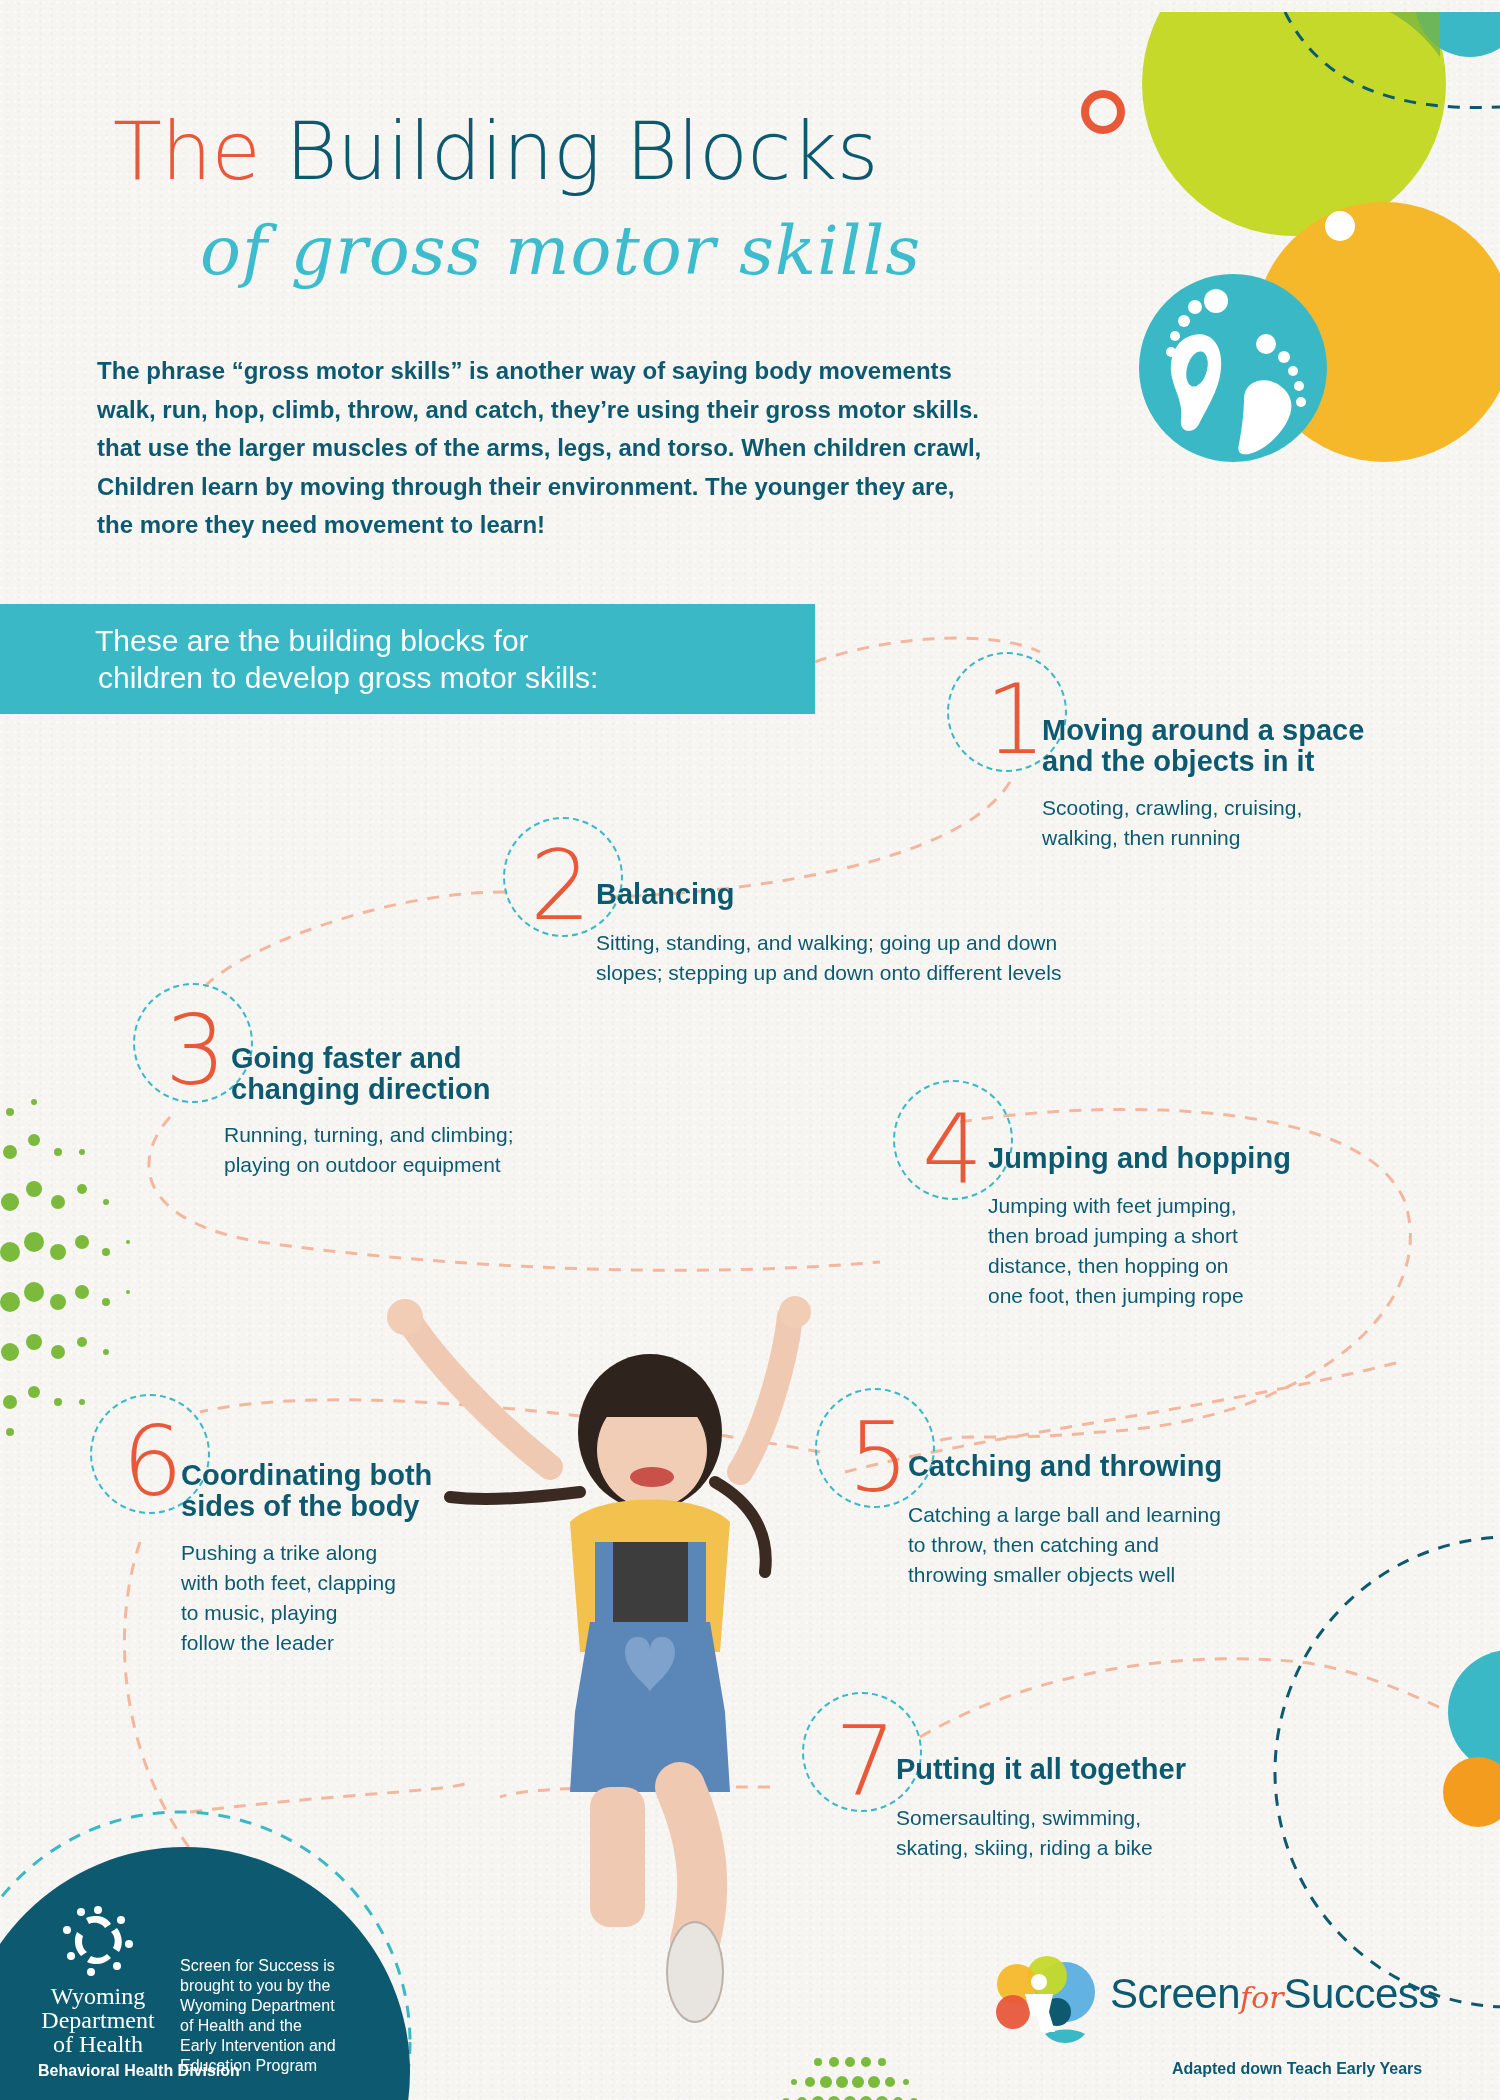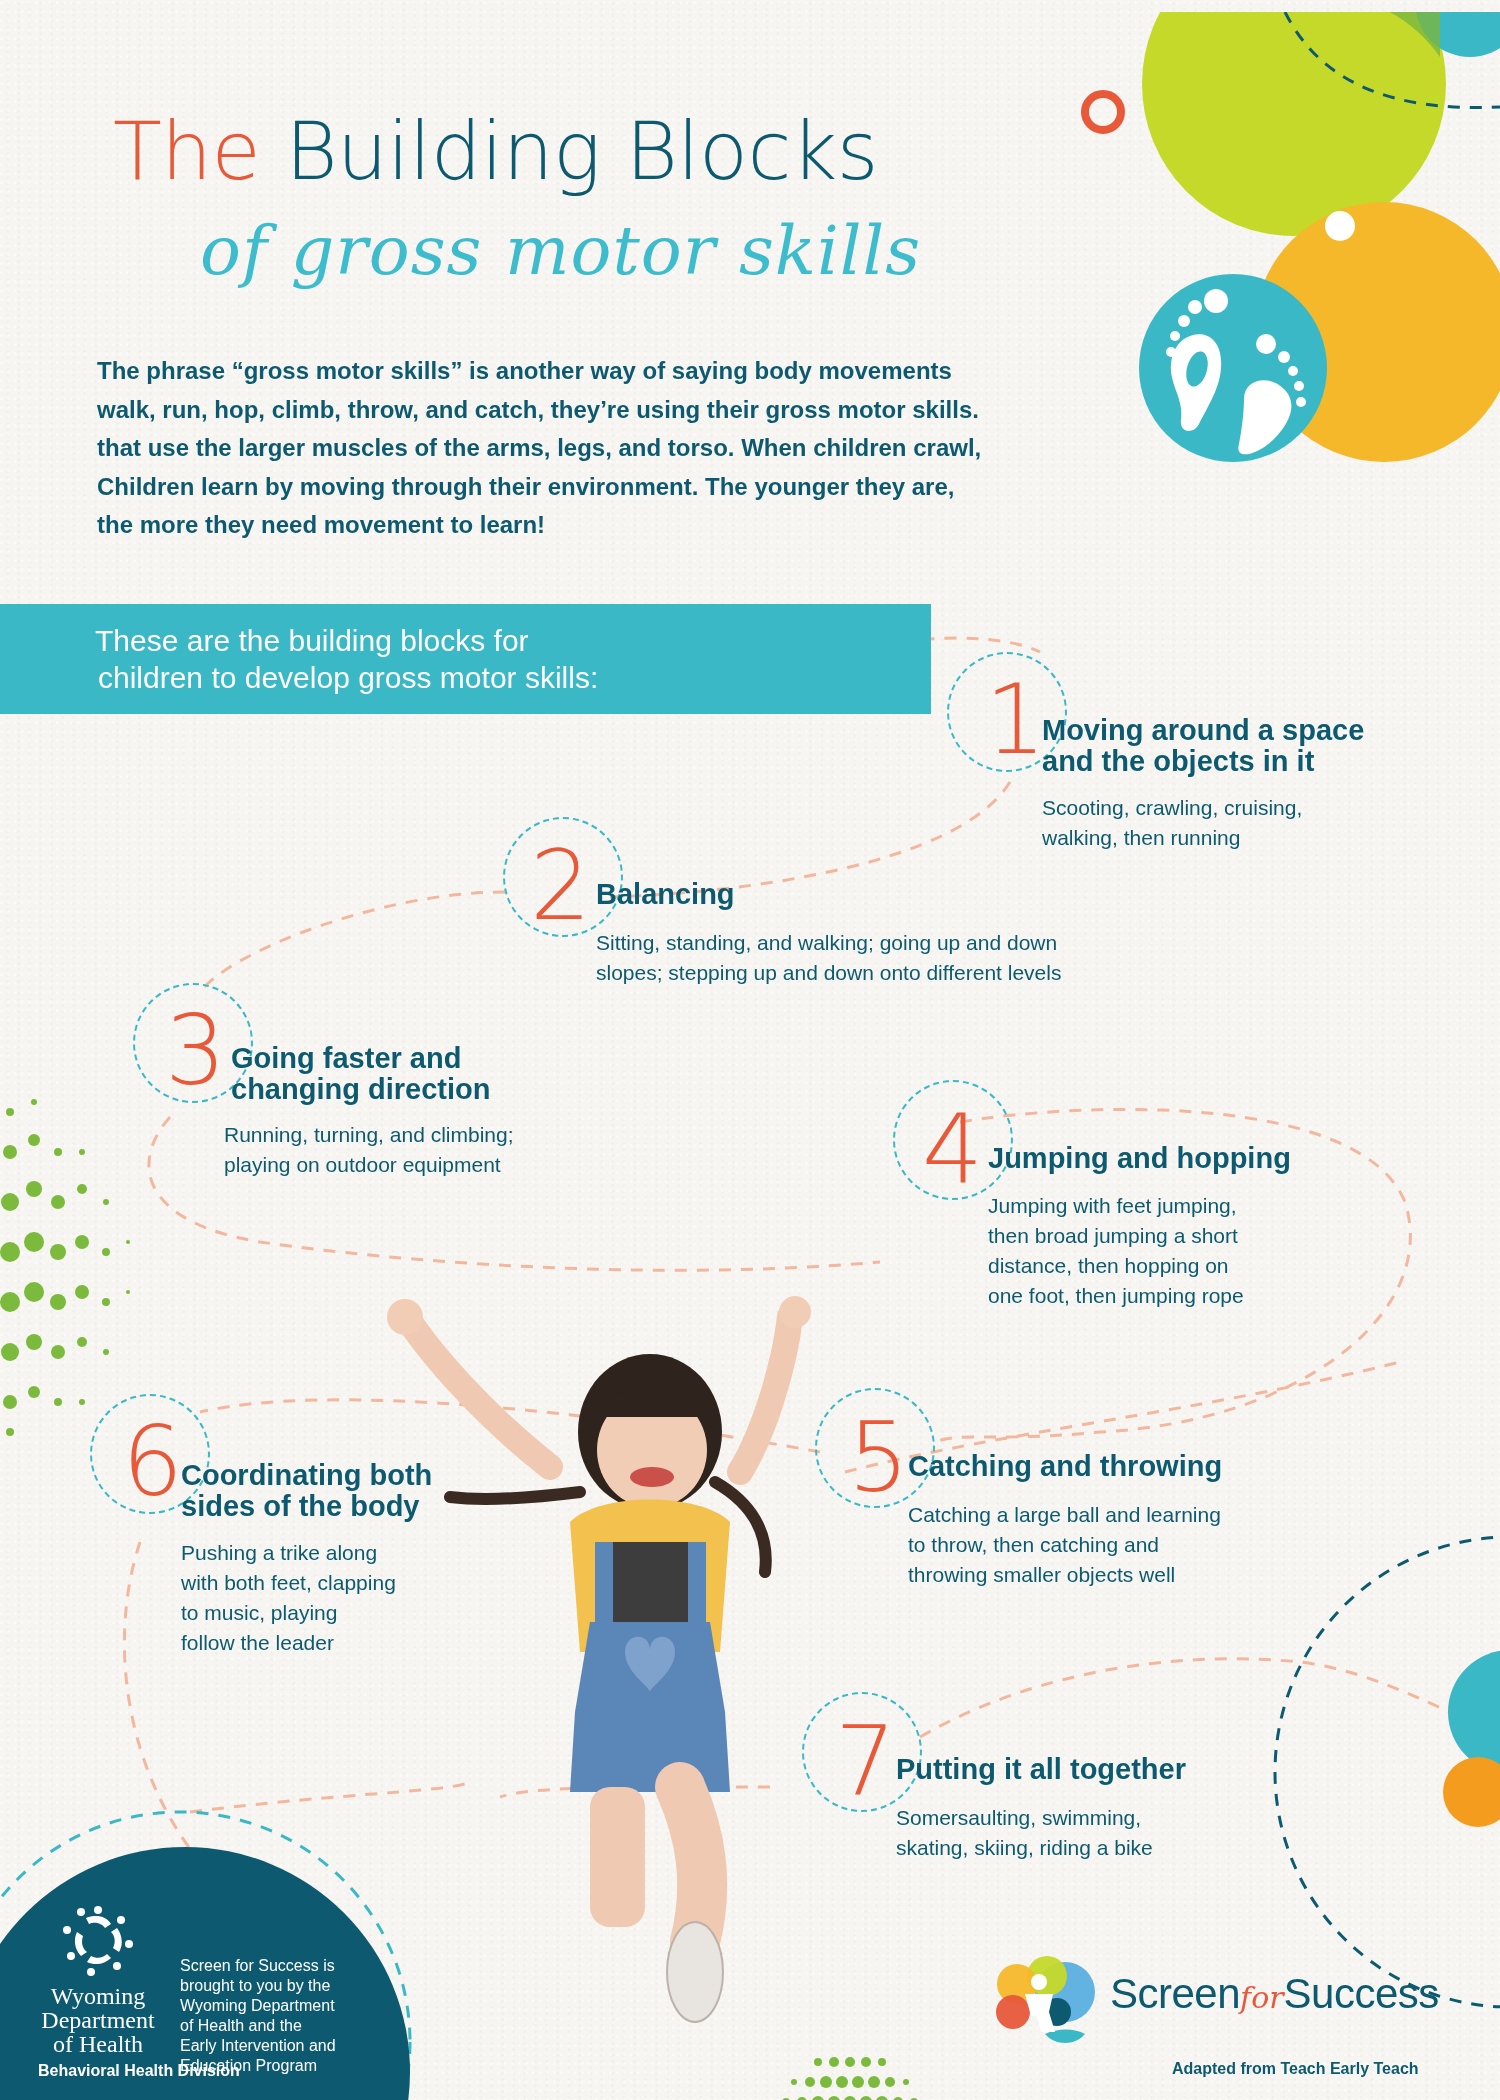--- a/index.html
+++ b/index.html
@@ -17,21 +17,21 @@
   .deco svg { display:block; }
 
   
   .title-line1 { left:113px; top:100px; font-size:80px; font-weight:300; letter-spacing:-0.5px; line-height:1; font-family:"DejaVu Sans", sans-serif; }
   .title-the { color:#e8593a; font-weight:300; }
   .title-rest { color:#0d5a70; }
   .title-script { left:200px; top:198px; font-size:68px; color:#3cbccc; font-family:"DejaVu Serif", serif; font-style:italic; letter-spacing:1px; line-height:1.2; }
 
   .intro { left:97px; top:340px; width:960px; font-size:24px; font-weight:bold; line-height:38.5px; color:#0d5a70; }
 
-  .banner { left:0; top:592px; width:931px; height:110px; background:#3bb8c6; }
+  .banner { left:0; top:592px; width:815px; height:110px; background:#3bb8c6; }
   .banner-text { position:absolute; left:95px; top:18px; color:#ffffff; font-size:30px; line-height:37px; font-weight:normal; }
 
   .item { position:absolute; }
   .item .num-circle { position:absolute; width:120px; height:120px; border-radius:50%; border:2px dashed #3bb8c6; box-sizing:border-box; }
   .item .num { position:absolute; color:#e8593a; font-size:96px; font-weight:300; line-height:1; font-family:"DejaVu Sans", sans-serif; }
   .item .heading { position:absolute; font-size:29px; font-weight:bold; line-height:31px; color:#0d5a70; white-space:nowrap; }
   .item .desc { position:absolute; font-size:21px; line-height:30px; color:#0d5a70; white-space:nowrap; }
 
   .footer-text { color:#ffffff; font-size:16px; line-height:20px; }
   .wdh-name { color:#ffffff; font-family:"Liberation Serif", serif; font-size:24px; line-height:24px; text-align:center; }
@@ -366,13 +366,13 @@
       <path d="M50,80 C60,92 80,92 90,80 C80,74 62,74 50,80 Z" fill="#3bb8c6"></path>
       <circle cx="62" cy="58" r="14" fill="#0d5a70"></circle>
       <circle cx="44" cy="28" r="8" fill="#ffffff"></circle>
       <path d="M30,40 L58,40 L54,58 L60,78 L46,78 L42,62 L36,62 Z" fill="#ffffff"></path>
     </svg>
   </div>
   <div style="position:absolute;left:115px;top:16px;white-space:nowrap;">
     <span class="sfs-name">Screen</span><span class="sfs-for">for</span><span class="sfs-name">Success</span>
   </div>
 </div>
-<div class="abs adapted" style="left:1172px;top:2048px;">Adapted from Teach Early Teach</div>
+<div class="abs adapted" style="left:1172px;top:2048px;">Adapted down Teach Early Years</div>
 
 </body></html>

